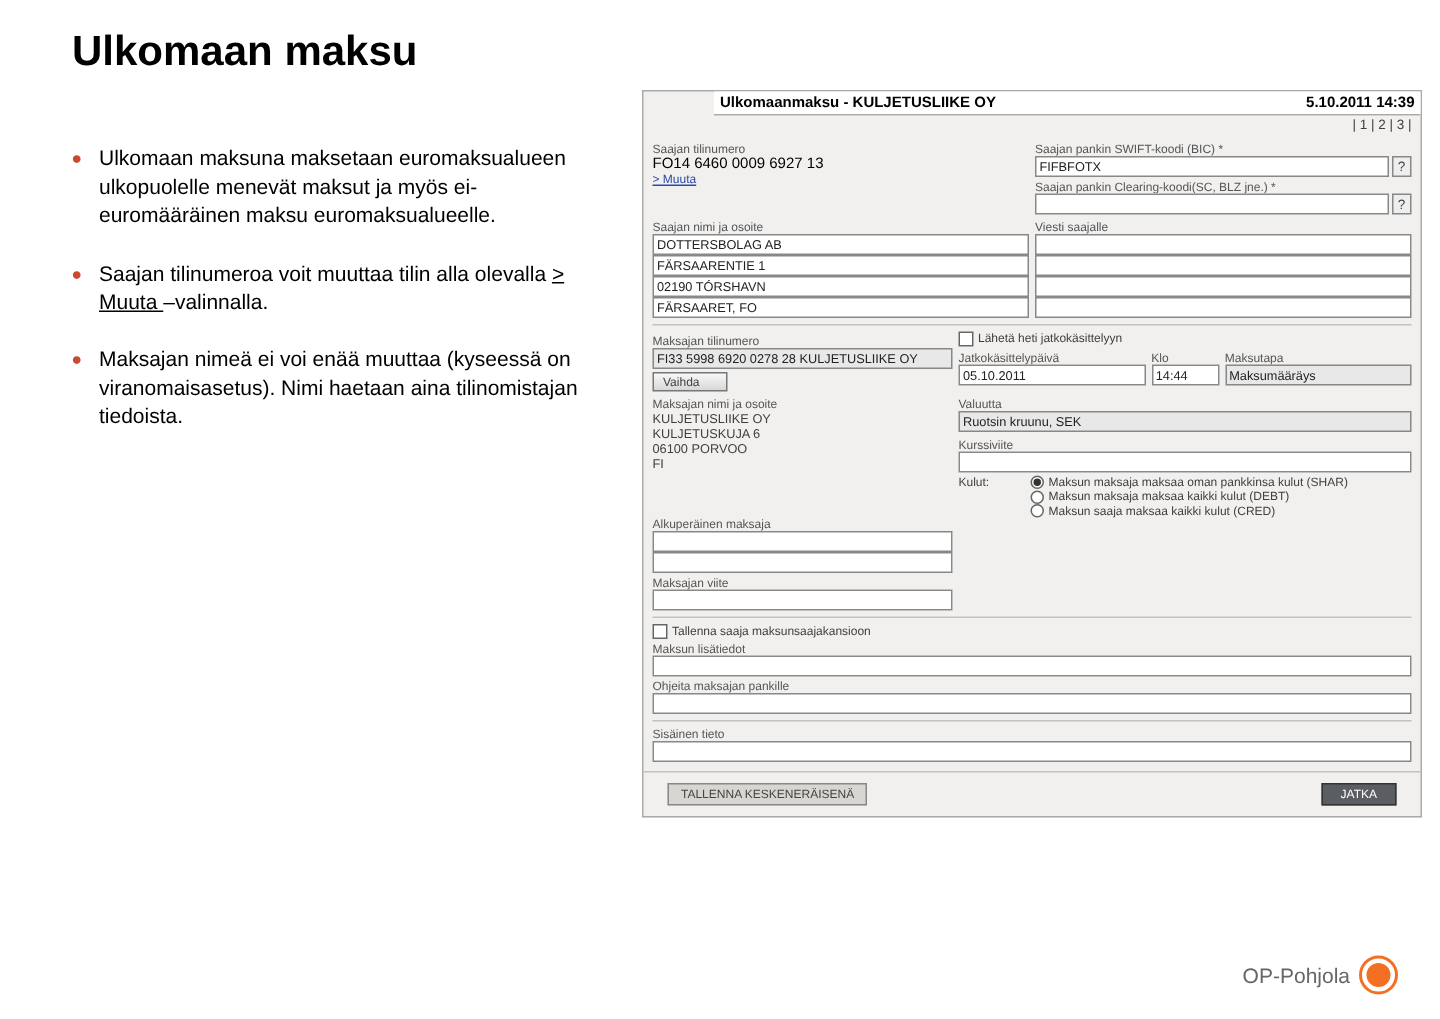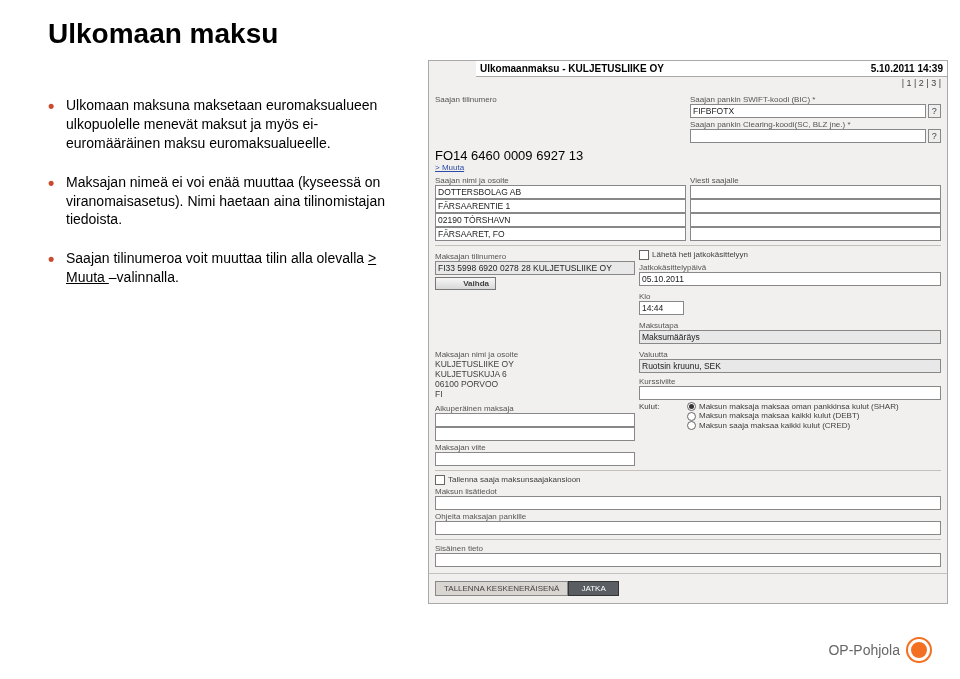--- a/index.html
+++ b/index.html
@@ -21,54 +21,54 @@
   .inp { background:#fff; border:1px solid #888; height:14px; padding:0 2px; font-size:8.5px; color:#222; display:flex; align-items:center; width:100%;}
   .inp.sel { background:#e8e8e8;}
   .link { color:#2a4aa5; text-decoration:underline; font-size:8px; cursor:pointer;}
   .btn-s { background:linear-gradient(#f7f7f7,#d8d8d8); border:1px solid #777; font-size:8px; padding:1px 6px; display:inline-block; cursor:pointer;}
   .q { width:14px; height:14px; border:1px solid #888; background:#eee; display:inline-flex; align-items:center; justify-content:center; font-size:9px; margin-left:2px;}
   .chk { width:10px; height:10px; border:1px solid #666; background:#fff; display:inline-block; vertical-align:middle; margin-right:3px;}
   .radio { width:9px; height:9px; border:1px solid #666; border-radius:50%; background:#fff; display:inline-block; vertical-align:middle; margin-right:3px;}
   .dot { width:5px; height:5px; border-radius:50%; background:#333; margin:1px auto;}
   .rule { border:0; border-top:1px solid #c4c0bc; margin:4px 0;}
   .highlight { background:#b8c5e0; }
-  .footer-btns { display:flex; padding:3px 6px;}
+  .footer-btns { display:flex; justify-content:space-between; padding:3px 16px;}
   .grey-btn { background:#d9d5d1; border:1px solid #888; font-size:8px; padding:2px 8px; color:#444;}
   .blk-btn { background:#5a5e62; color:#fff; border:1px solid #333; font-size:8px; padding:2px 12px;}
 
   .brand { position:absolute; right:28px; bottom:16px; display:flex; align-items:center; gap:6px; color:#666; font-size:14px;margin-left:31px;}
   .brand-circle { width:26px; height:26px; border-radius:50%; background:#f36f21; position:relative;}
   .brand-circle::before { content:""; position:absolute; width:16px; height:16px; border:3px solid #fff; border-radius:50%; left:2px; top:2px;}
 </style>
 </head>
 <body>
 
 <div class="slide-title">Ulkomaan maksu</div>
 
 <div class="left-col">
   <div class="bullet">Ulkomaan maksuna maksetaan euromaksualueen ulkopuolelle menevät maksut ja myös ei-euromääräinen maksu euromaksualueelle.</div>
-  <div class="bullet">Maksajan nimeä ei voi enää muuttaa (kyseessä on viranomaisasetus). Nimi haetaan aina tilinomistajan tiedoista.</div>
   <div class="bullet">
     <span>Saajan tilinumeroa voit muuttaa tilin alla olevalla </span><span class="u">&gt; Muuta </span><span>–valinnalla.</span>
   </div>
+  <div class="bullet">Maksajan nimeä ei voi enää muuttaa (kyseessä on viranomaisasetus). Nimi haetaan aina tilinomistajan tiedoista.</div>
 </div>
 
 <div class="screenshot">
   <div class="ss-titlebar">
     <span>Ulkomaanmaksu - KULJETUSLIIKE OY</span>
     <span>5.10.2011 14:39</span>
   </div>
   <div style="text-align:right; padding:1px 6px;" class="pager">| 1 | 2 | 3 |</div>
 
   <div class="ss-body">
 
     <div class="row">
       <div class="col">
         <div class="lbl">Saajan tilinumero</div>
-        <div style="font-size:13px;color:#000;margin-top:44px;">FO14 6460 0009 6927 13</div>
+        <div style="font-size:10px;color:#000;">FO14 6460 0009 6927 13</div>
         <span class="link">&gt; Muuta</span>
       </div>
       <div class="col">
         <div class="lbl">Saajan pankin SWIFT-koodi (BIC) *</div>
         <div style="display:flex;">
           <div class="inp">FIFBFOTX</div>
           <span class="q">?</span>
         </div>
         <div class="lbl">Saajan pankin Clearing-koodi(SC, BLZ jne.) *</div>
         <div style="display:flex;">
@@ -94,25 +94,25 @@
         <div class="inp"></div>
       </div>
     </div>
 
     <hr class="rule">
 
     <div class="row">
       <div class="col" style="max-width:200px;">
         <div class="lbl">Maksajan tilinumero</div>
         <div class="inp sel">FI33 5998 6920 0278 28 KULJETUSLIIKE OY</div>
-        <span class="btn-s" style="margin-top:2px;width:61px;text-align:right;font-weight:bold;">Vaihda</span>
+        <span class="btn-s" style="margin-top:2px;width:50px;text-align:left;">Vaihda</span>
       </div>
       <div class="col" style="flex:1.3;">
         <div style="font-size:8px;"><span class="chk"></span><span>Lähetä heti jatkokäsittelyyn</span></div>
-        <div class="row" style="margin-top:1px;flex-direction:column;">
+        <div class="row" style="margin-top:1px;">
           <div class="col">
             <div class="lbl">Jatkokäsittelypäivä</div>
             <div class="inp">05.10.2011</div>
           </div>
           <div class="col" style="max-width:45px;">
             <div class="lbl">Klo</div>
             <div class="inp">14:44</div>
           </div>
           <div class="col">
             <div class="lbl">Maksutapa</div>
@@ -136,21 +136,21 @@
             <div class="lbl">Valuutta</div>
             <div class="inp sel highlight">Ruotsin kruunu, SEK</div>
           </div>
         </div>
         <div class="lbl">Kurssiviite</div>
         <div class="inp"></div>
       </div>
     </div>
 
     <div class="row">
-      <div class="col" style="max-width:200px;">
+      <div class="col" style="max-width:200px;margin-top:26px;">
         <div class="lbl">Alkuperäinen maksaja</div>
         <div class="inp"></div>
         <div class="inp"></div>
       </div>
       <div class="col" style="font-size:8px;">
         <div style="display:flex;gap:20px;">
             <span style="min-width:28px;">Kulut:</span>
           <div>
             <div><span class="radio"><div class="dot"></div></span><span>Maksun maksaja maksaa oman pankkinsa kulut (SHAR)</span></div>
             <div><span class="radio"></span><span>Maksun maksaja maksaa kaikki kulut (DEBT)</span></div>

